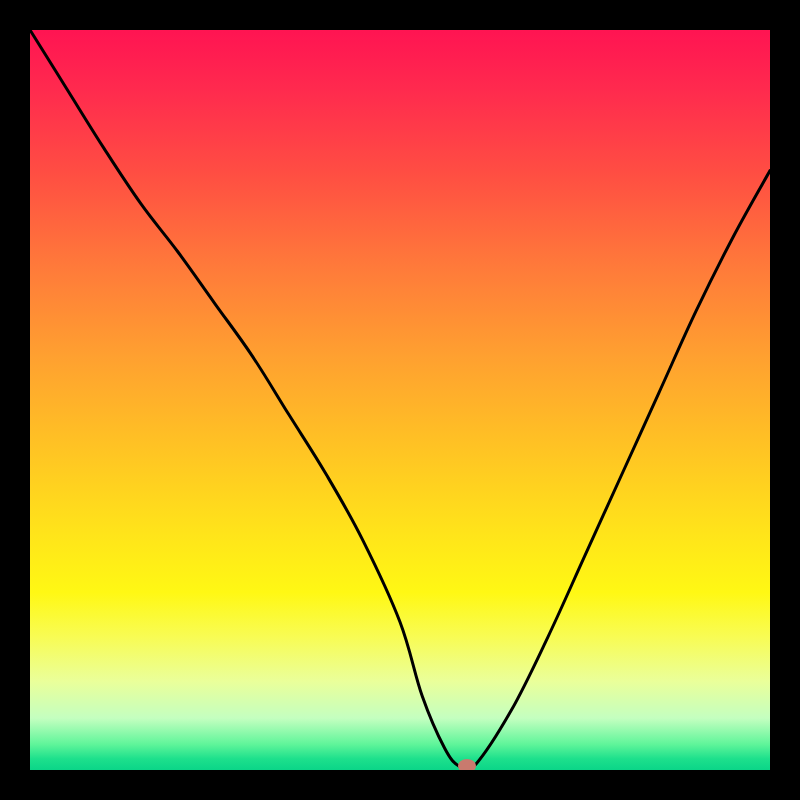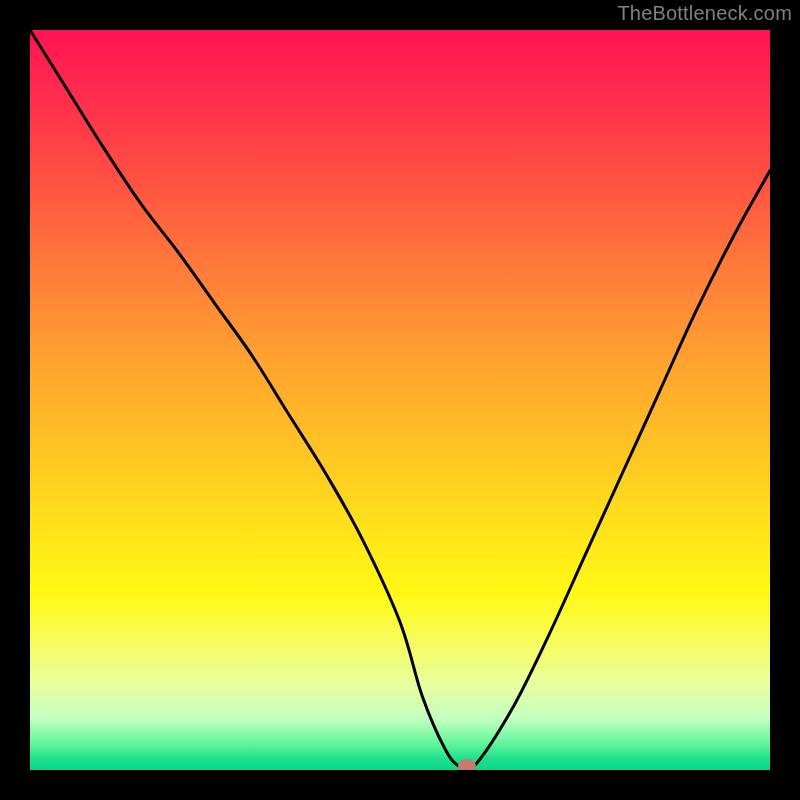--- a/index.html
+++ b/index.html
@@ -65,21 +65,20 @@
     height: 14px;
     background: #c97a6e;
     border-radius: 50%;
     transform: translate(-50%, -50%);
   }
 </style>
 </head>
 <body>
 
 <div class="container">
-  <div class="watermark">TheBottleneck.com</div>
 
   <div class="plot-area">
     <div class="gradient-bg"></div>
     <svg class="curve" viewBox="0 0 740 740" preserveAspectRatio="none">
       <path id="curve-path" fill="none" stroke="#000" stroke-width="3" stroke-linecap="round" stroke-linejoin="round" d="M 0 0 C 6.66 10.655999999999988, 23.68 37.887999999999934, 37 59.19999999999993 C 50.32 80.51199999999993, 60.68 97.75399999999996, 74 118.39999999999998 C 87.32 139.046, 97.68 155.25199999999998, 111 173.89999999999998 C 124.32 192.54799999999997, 134.68 204.018, 148 222 C 161.32 239.982, 171.68 255.15200000000002, 185 273.8 C 198.32 292.448, 208.68 305.61999999999995, 222 325.59999999999997 C 235.32 345.58, 245.68 363.488, 259 384.8 C 272.32 406.112, 282.68 421.356, 296 444 C 309.32 466.644, 319.68 483.96000000000004, 333 510.6 C 346.32 537.24, 359.344 564.028, 370 592 C 380.656 619.972, 384.208 643.356, 392.20000000000005 666 C 400.19200000000006 688.644, 407.74000000000007 705.146, 414.40000000000003 717.8 C 421.06 730.454, 423.872 732.9699999999999, 429.2 736.3 C 434.52799999999996 739.63, 434.676 746.29, 444 736.3 C 453.324 726.31, 467.68 704.1099999999999, 481 680.8 C 494.32 657.49, 504.68 634.7719999999999, 518 606.8 C 531.32 578.828, 541.68 554.704, 555 525.4 C 568.32 496.096, 578.68 473.304, 592 444 C 605.32 414.696, 615.68 391.904, 629 362.59999999999997 C 642.32 333.29599999999994, 652.68 309.17199999999997, 666 281.2 C 679.32 253.228, 689.68 232.50800000000007, 703 207.20000000000005 C 716.32 181.89200000000002, 733.34 152.58799999999994, 740 140.5999999999999"></path>
     </svg>
     <div class="marker" id="marker" style="left: 436.6px; top: 736.3px;"></div>
   </div>
 </div>
 

